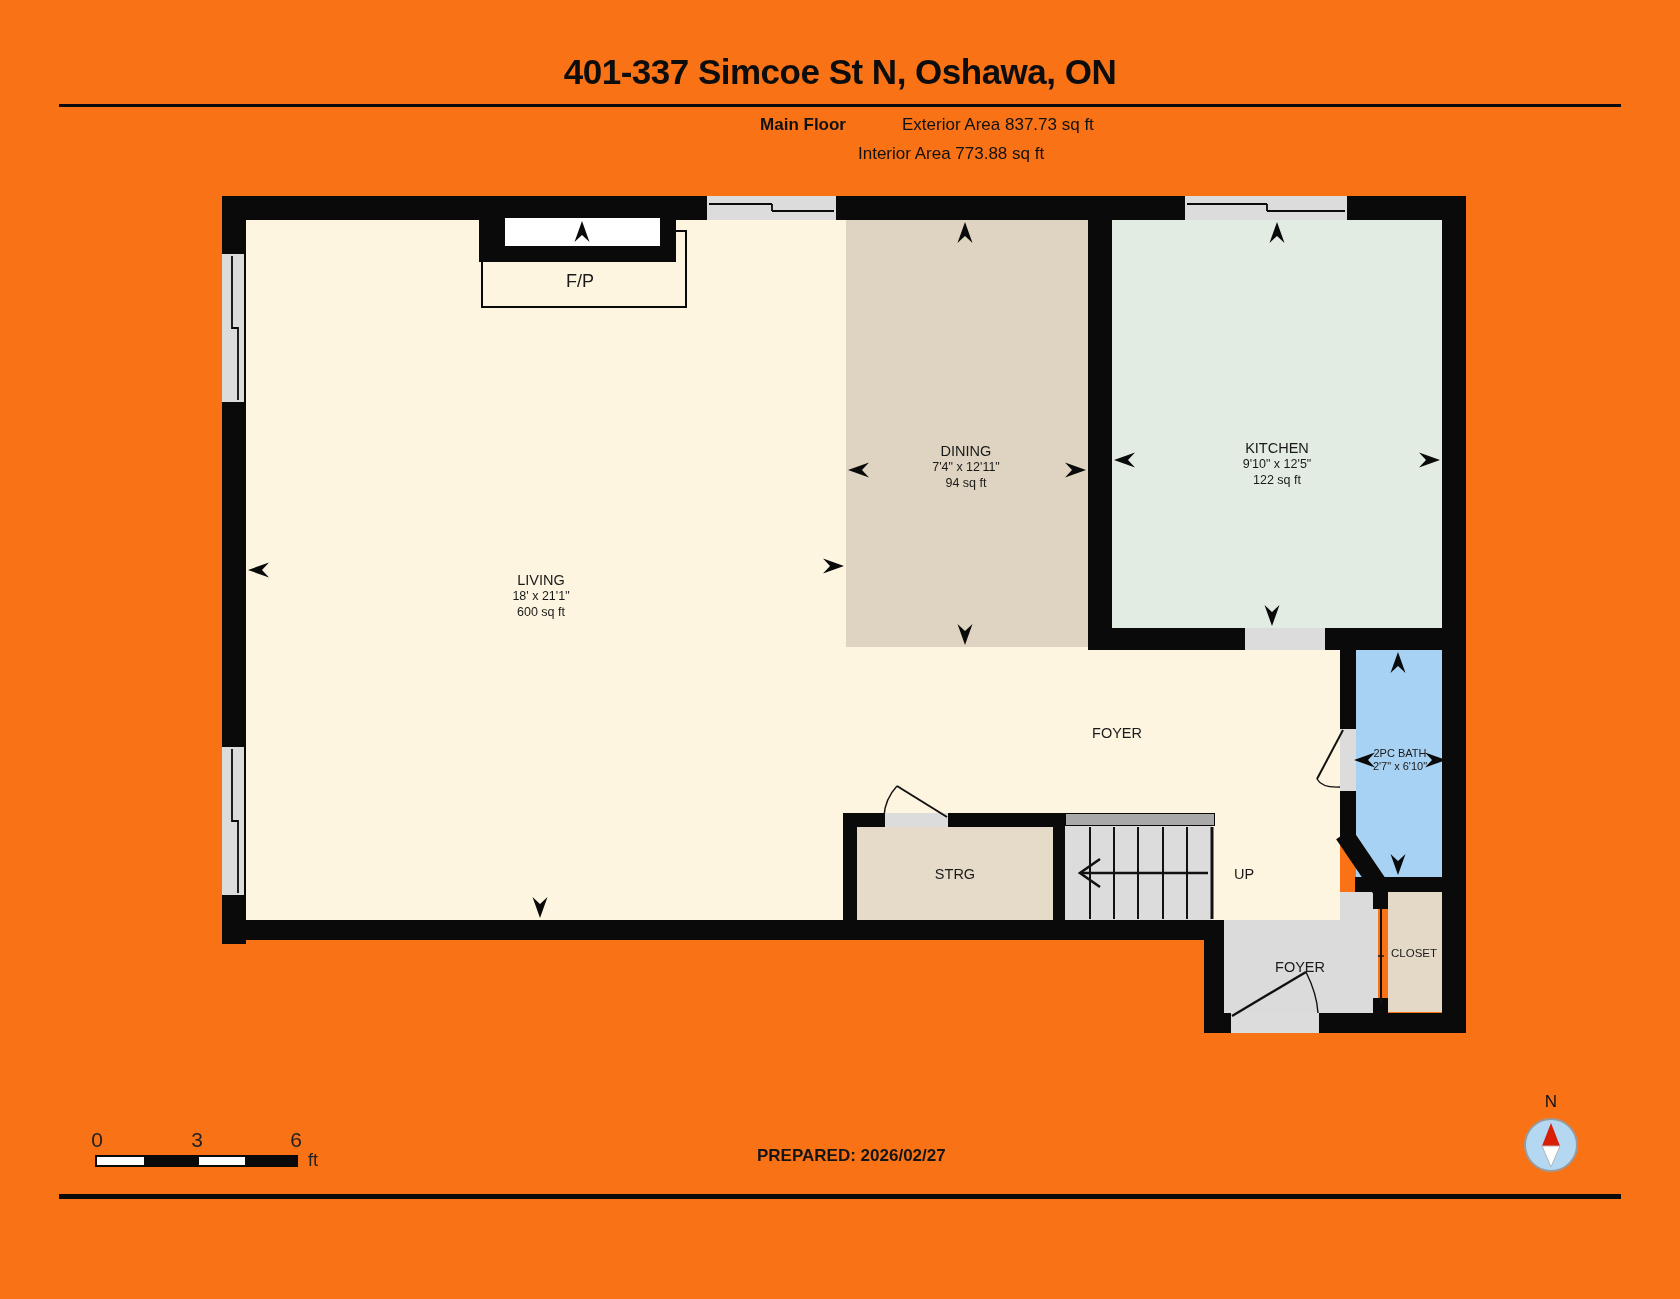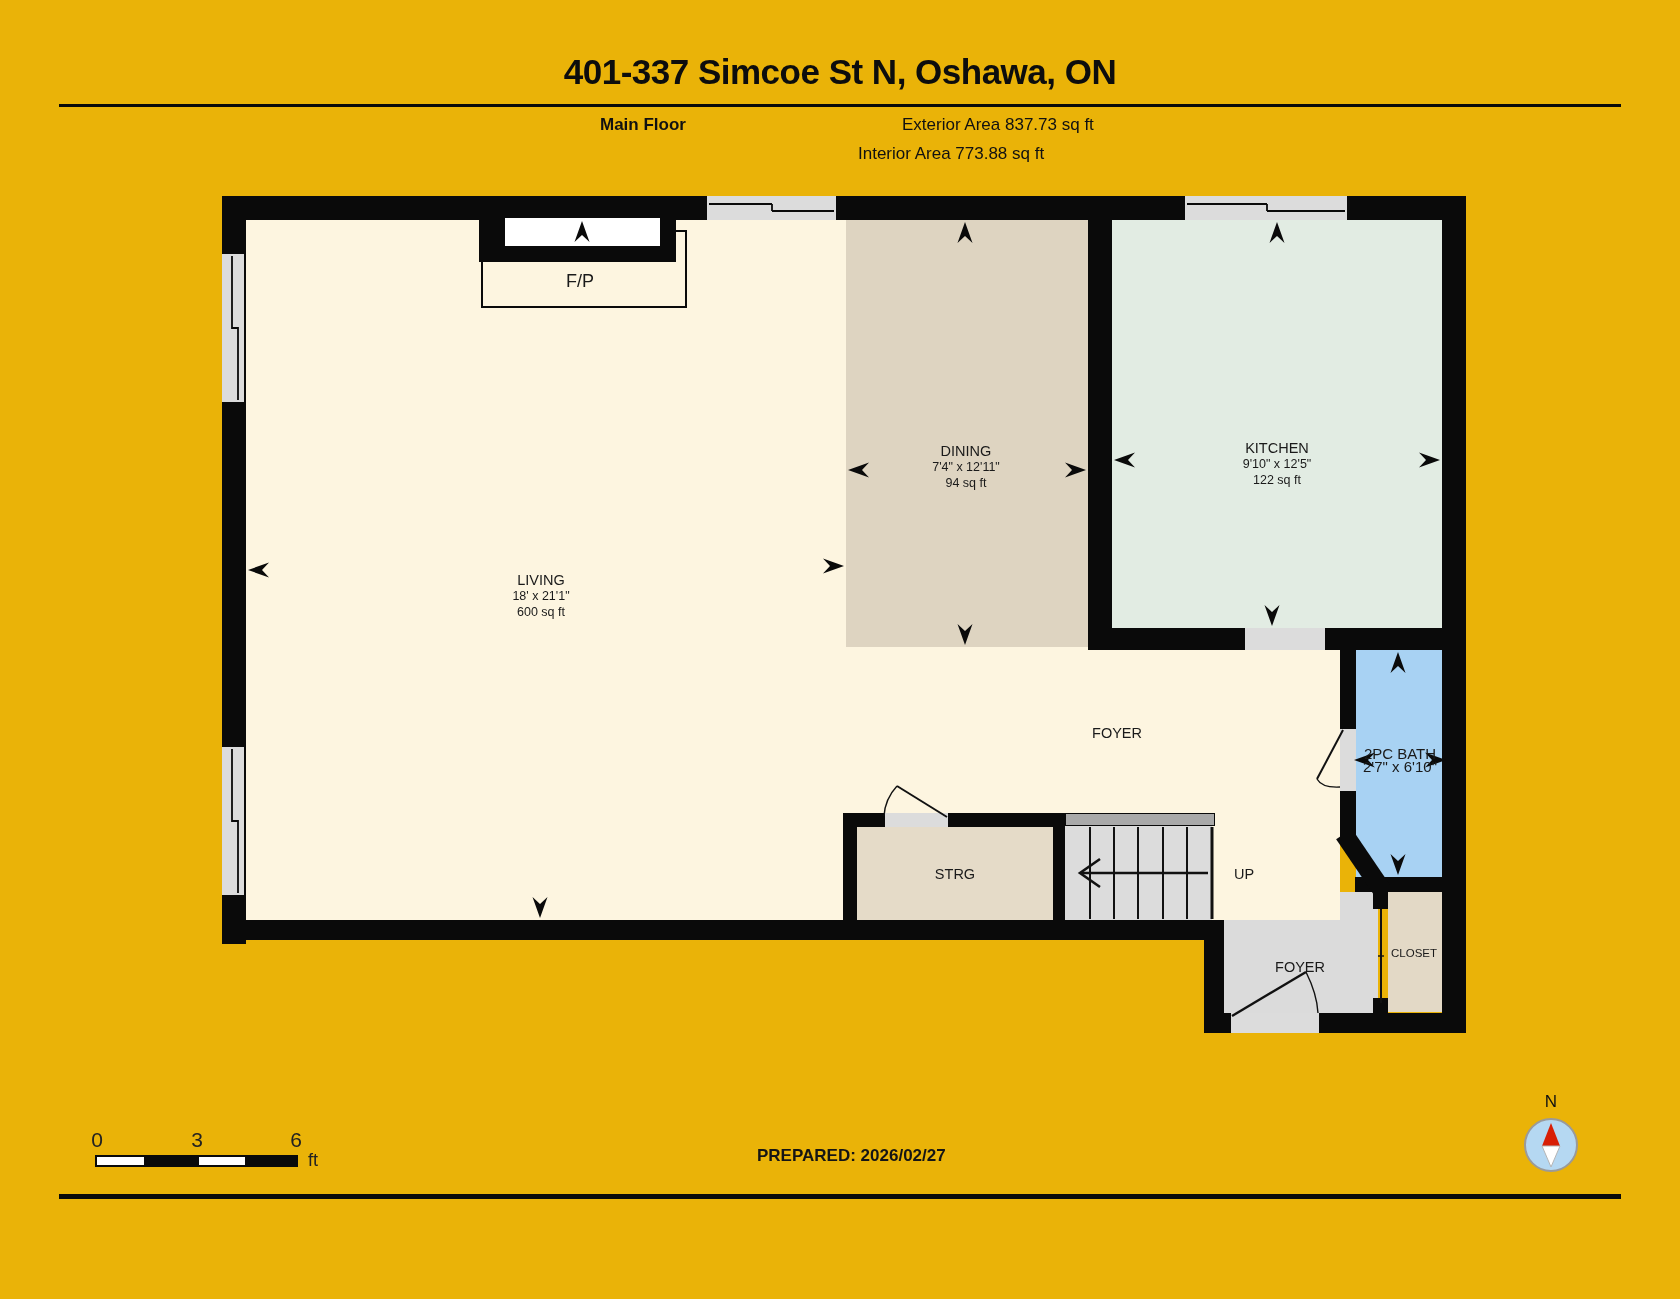--- a/index.html
+++ b/index.html
@@ -1,29 +1,29 @@
 <!DOCTYPE html>
 <html><head>
 <meta charset="utf-8">
 <style>
   html,body{margin:0;padding:0;background:#ffffff;}
-  .page{position:relative;width:1680px;height:1299px;background:#eab308;overflow:hidden;
+  .page{position:relative;width:1680px;height:1299px;background:#f97316;overflow:hidden;
         font-family:"Liberation Sans","DejaVu Sans",sans-serif;color:#111;}
   .abs{position:absolute;}
   .page-title{position:absolute;left:0;top:52px;width:100%;text-align:center;
               font-size:35px;font-weight:bold;letter-spacing:-0.5px;color:#0d0d0d;}
   .hrule{position:absolute;background:#0a0a0a;}
-  .floor-label{position:absolute;left:600px;top:115px;width:246px;
+  .floor-label{position:absolute;left:600px;top:115px;width:246px;text-align:right;
                font-size:17px;font-weight:bold;}
   .area-line{position:absolute;left:858px;font-size:17px;}
   .plan{position:absolute;left:0;top:0;width:1680px;height:1299px;}
   .room-label{position:absolute;transform:translate(-50%,-50%);text-align:center;
               white-space:nowrap;color:#1a1a1a;font-size:12.5px;line-height:16px;}
   .room-name{font-size:14.5px;}
-  .small-label{font-size:15px;line-height:13px;text-align:center;}
+  .small-label{font-size:11px;line-height:13px;text-align:center;}
   .scale-num{position:absolute;transform:translateX(-50%);font-size:21px;color:#222;}
   .scale-unit{position:absolute;font-size:18px;color:#222;}
   .prepared{position:absolute;left:757px;top:1146px;font-size:17px;font-weight:bold;color:#151515;}
   .compass-n{position:absolute;transform:translateX(-50%);font-size:17px;color:#111;}
   .compass-circle{position:absolute;border-radius:50%;border:2px solid #9a9a9a;box-sizing:border-box;}
   .disclaimer{position:absolute;left:63px;top:1206px;font-size:15.5px;color:#111;white-space:nowrap;}
   .watermark{position:absolute;left:50%;transform:translateX(-50%);top:1238px;
              font-size:31px;font-weight:bold;color:#fdfdfd;background:#e5e5e5;
              padding:6px 20px;letter-spacing:1px;white-space:nowrap;}
   svg.overlay{position:absolute;left:0;top:0;pointer-events:none;}

